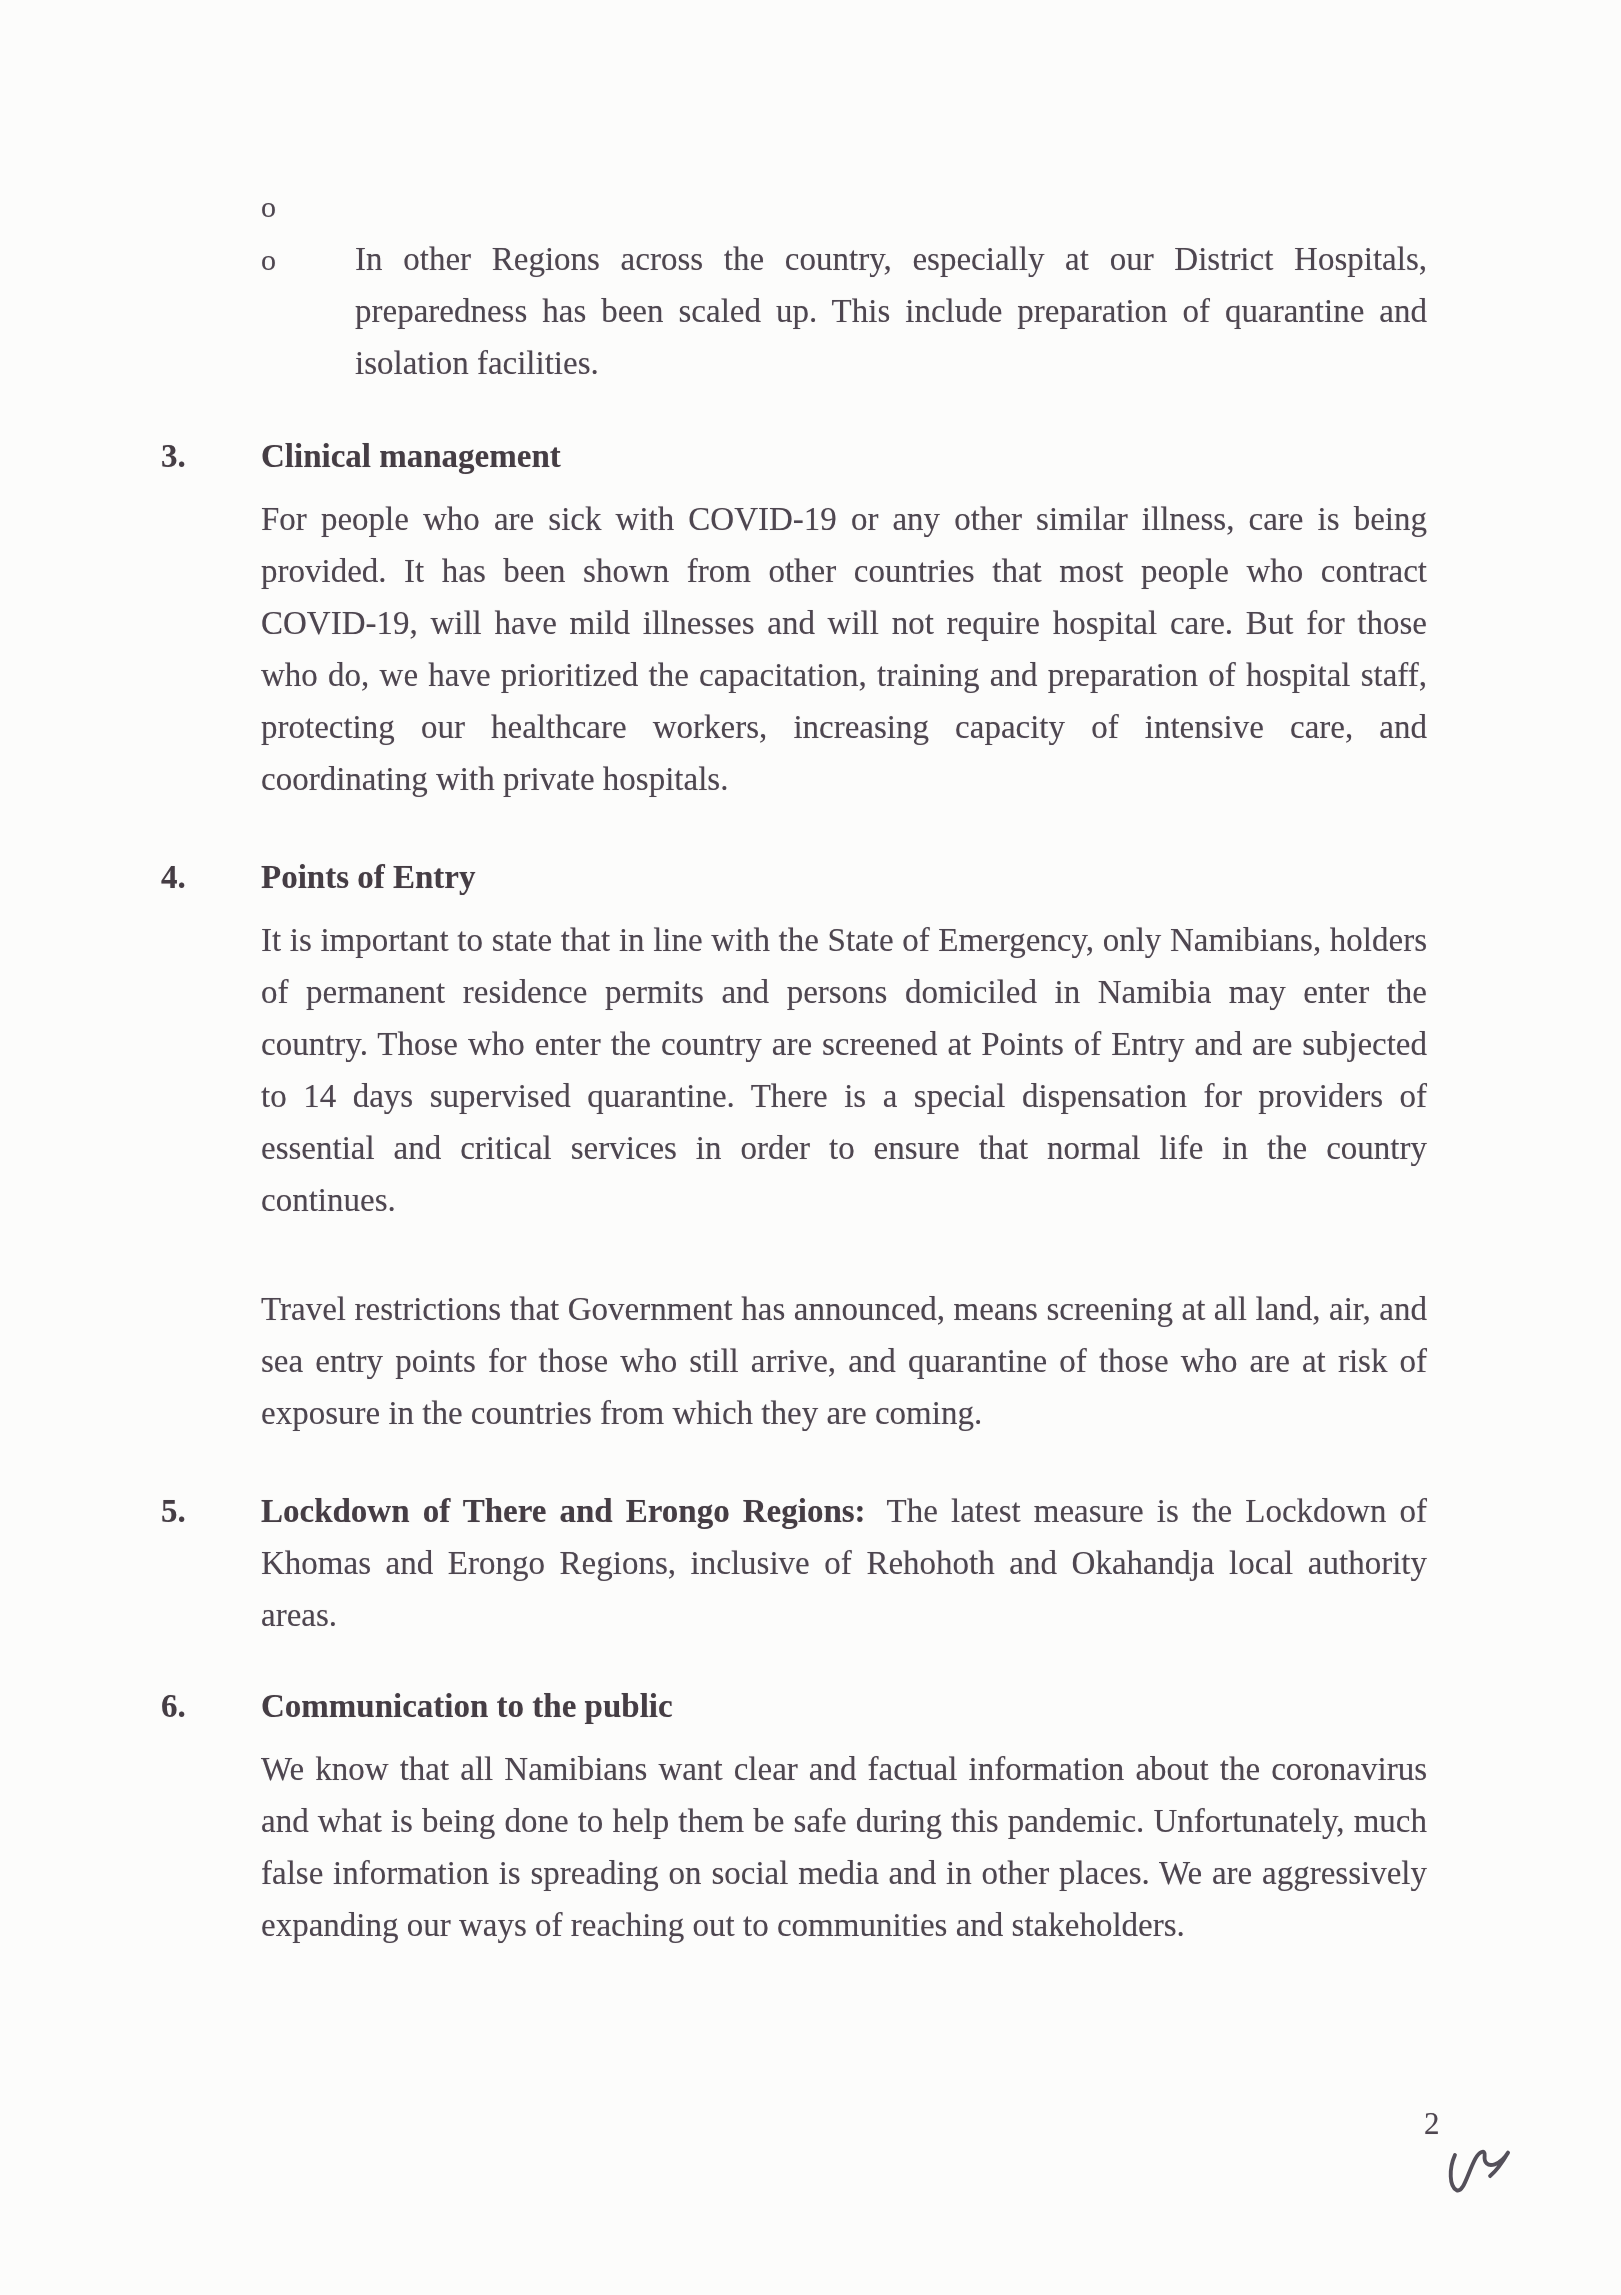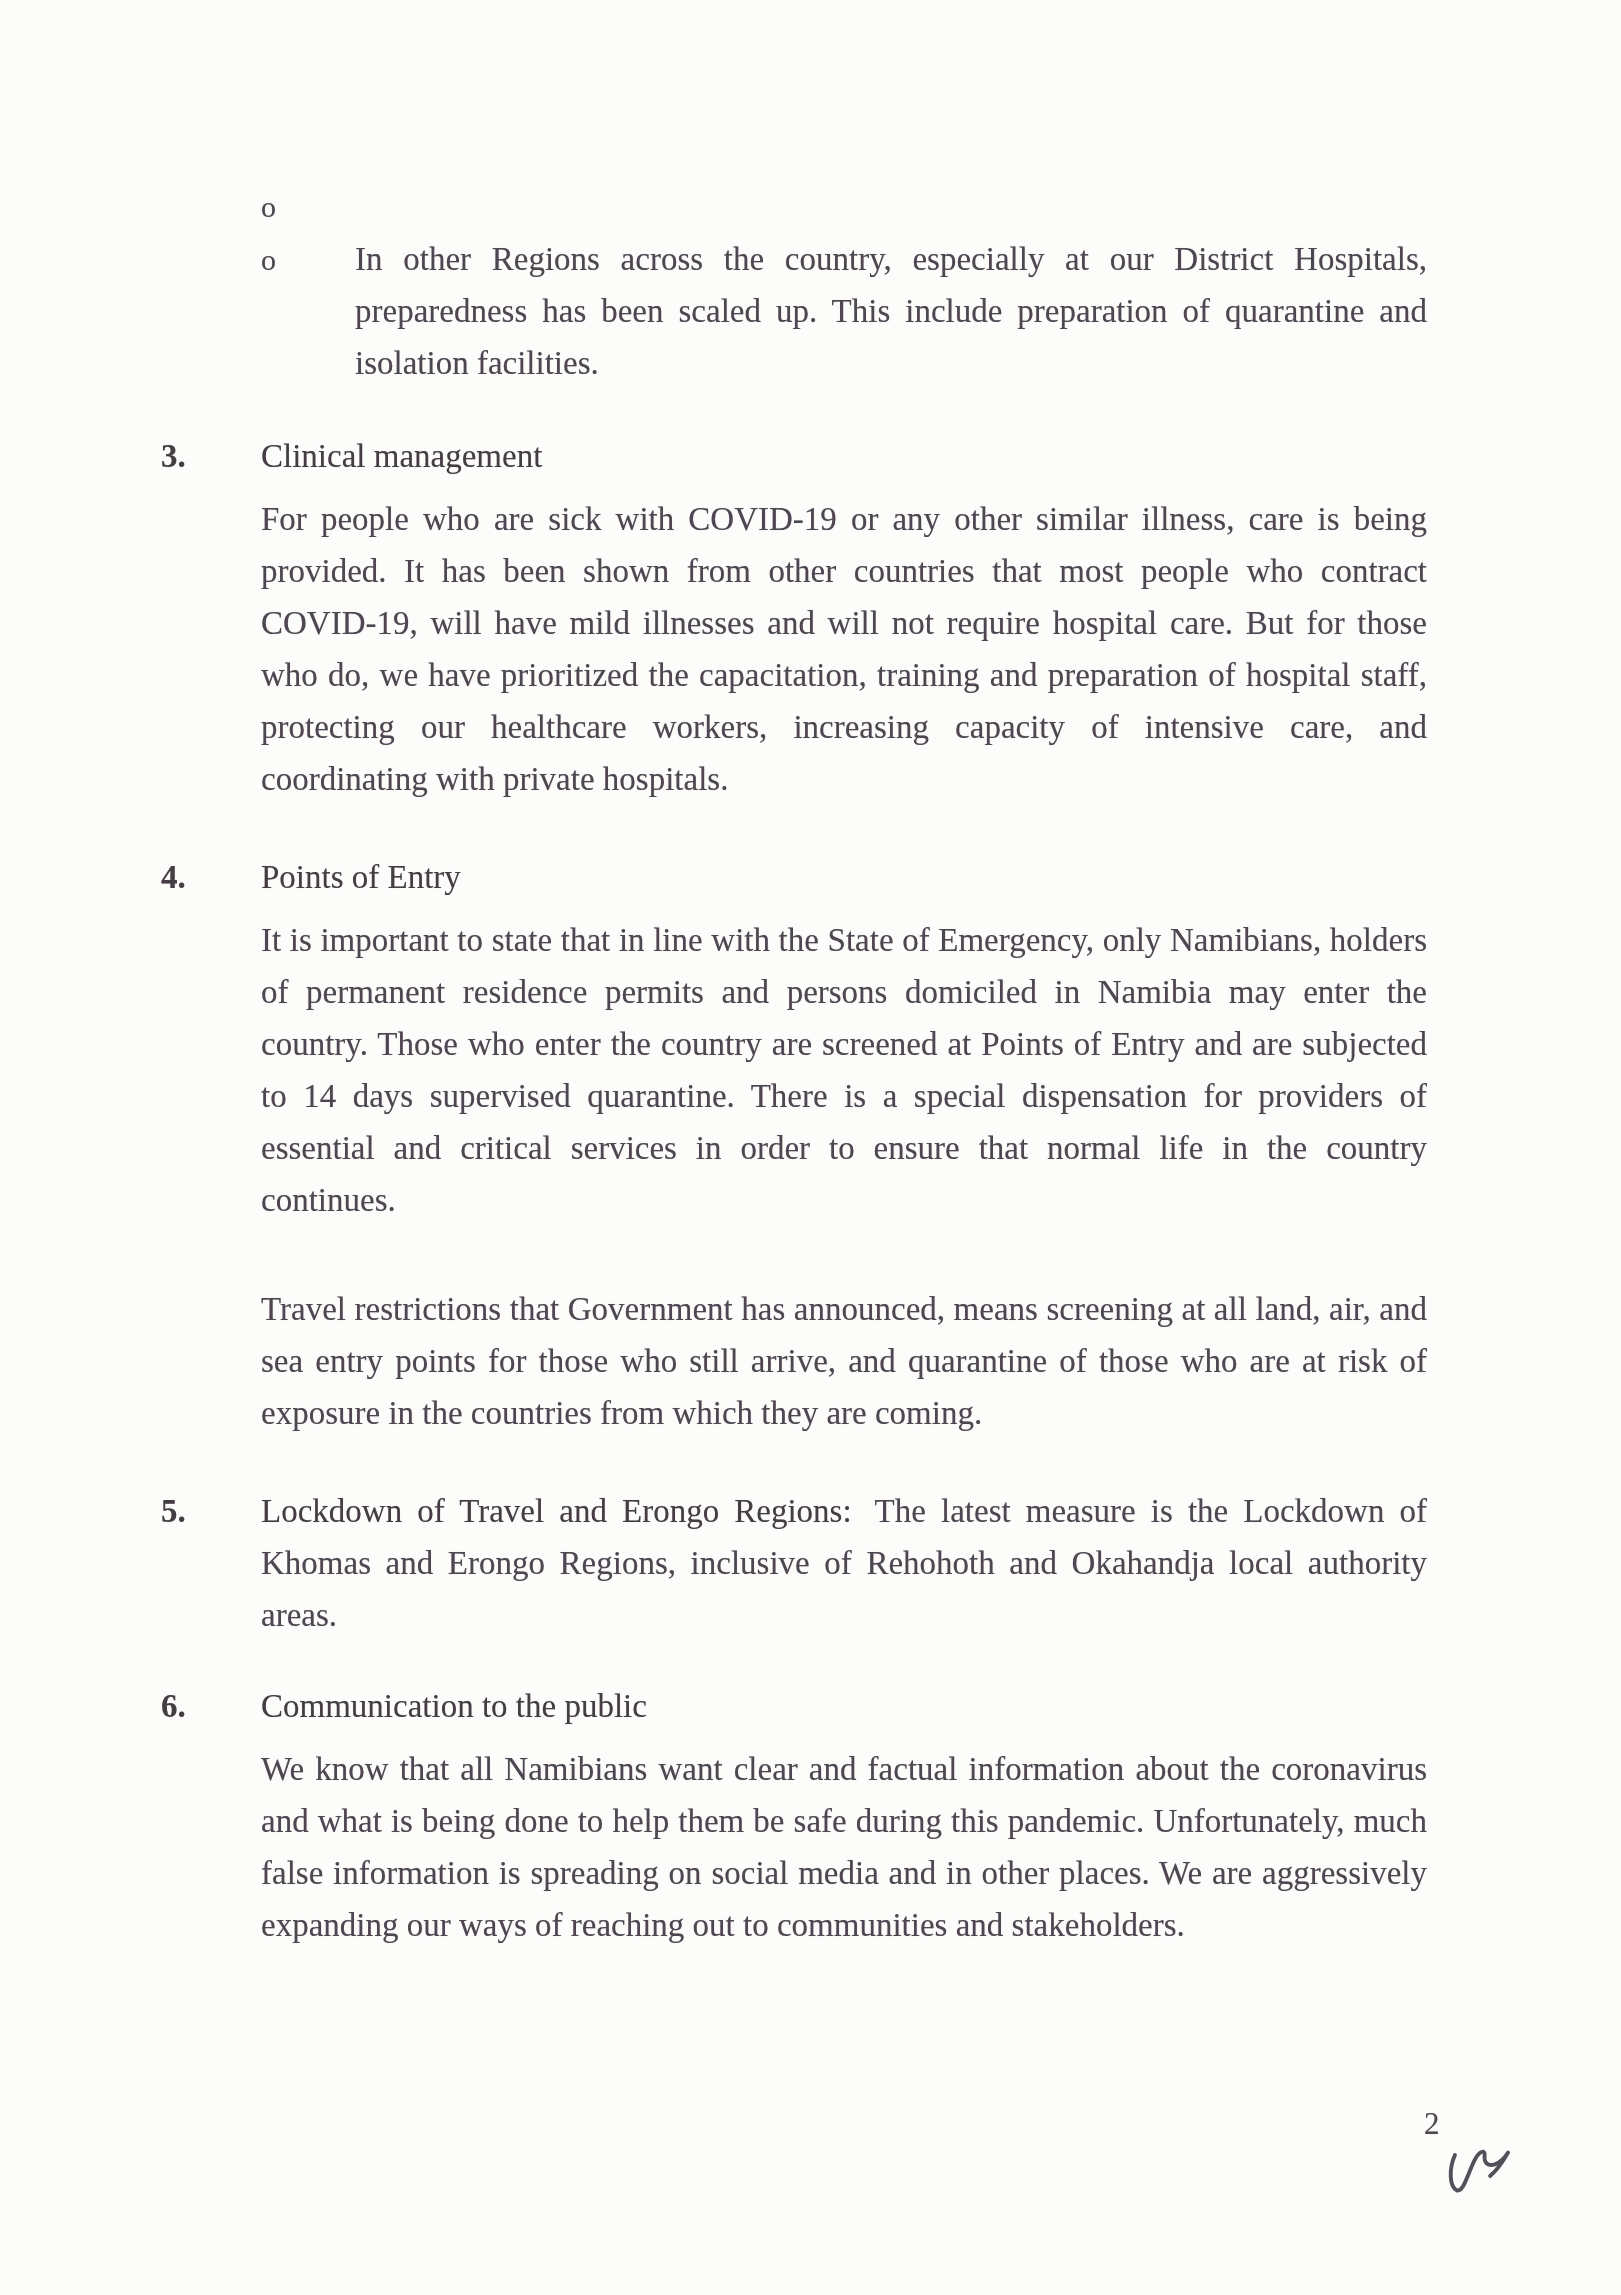--- a/index.html
+++ b/index.html
@@ -43,21 +43,21 @@
   .section { margin-top: 41px; }
   .sec-4 { margin-top: 46px; }
   .sec-5 { margin-top: 46px; }
   .sec-6 { margin-top: 39px; }
   .num-cell {
     flex: 0 0 100px;
     font-weight: 700;
     color: var(--ink-bold);
   }
   .sec-body { flex: 1 1 auto; min-width: 0; }
-  .heading { font-weight: 400; color: var(--ink-bold); }
+  .heading { font-weight: 700; color: var(--ink-bold); }
   .para {
     margin-top: 11px;
     text-align: justify;
   }
   .para-gap { margin-top: 57px; }
   .inline-para { text-align: justify; }
   .inline-cont { padding-left: 7.9px; }
   
   .footer {
     position: absolute;
@@ -115,21 +115,21 @@
           <p class="para">It is important to state that in line with the State of Emergency, only Namibians, holders of permanent residence permits and persons domiciled in Namibia may enter the country.  Those who enter the country are screened at Points of Entry and are subjected to 14 days supervised quarantine.  There is a special dispensation for providers of essential and critical services in order to ensure that normal life in the country continues.</p>
           <p class="para para-gap">Travel restrictions that Government has announced, means screening at all land, air, and sea entry points for those who still arrive, and quarantine of those who are at risk of exposure in the countries from which they are coming.</p>
         </div>
       </div>
     </div>
 
     <div class="section sec-5">
       <div class="row">
         <span class="num-cell">5.</span>
         <div class="sec-body inline-para">
-          <span class="heading">Lockdown of Travel and Erongo Regions:</span>
+          <span class="heading">Lockdown of There and Erongo Regions:</span>
           <span class="inline-cont">The latest measure is the Lockdown of Khomas and Erongo Regions, inclusive of Rehohoth and Okahandja local authority areas.</span>
         </div>
       </div>
     </div>
 
     <div class="section sec-6">
       <div class="row">
         <span class="num-cell">6.</span>
         <span class="sec-body heading">Communication to the public</span>
       </div>

